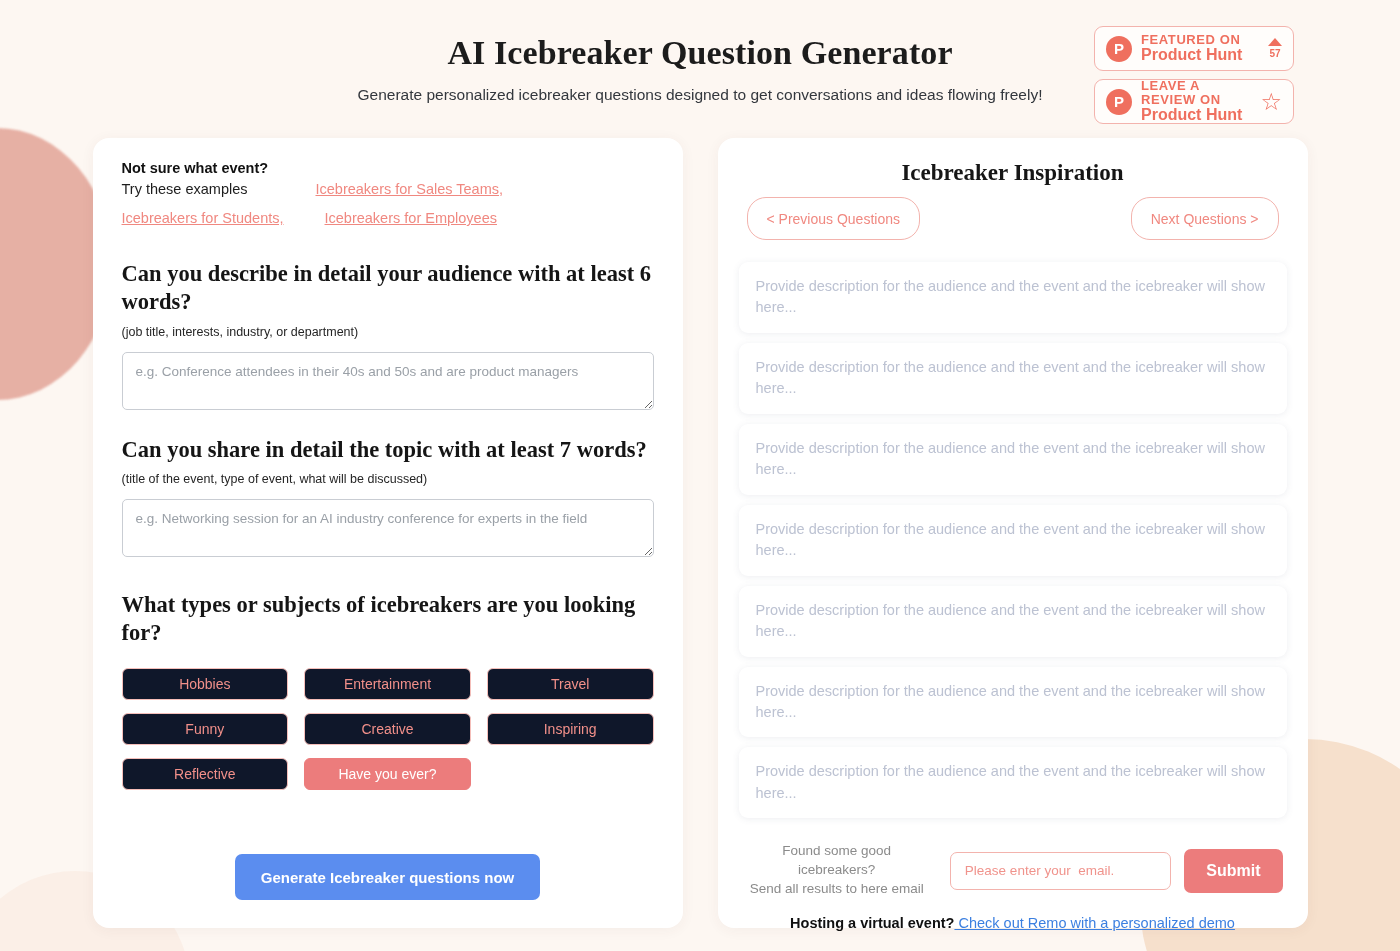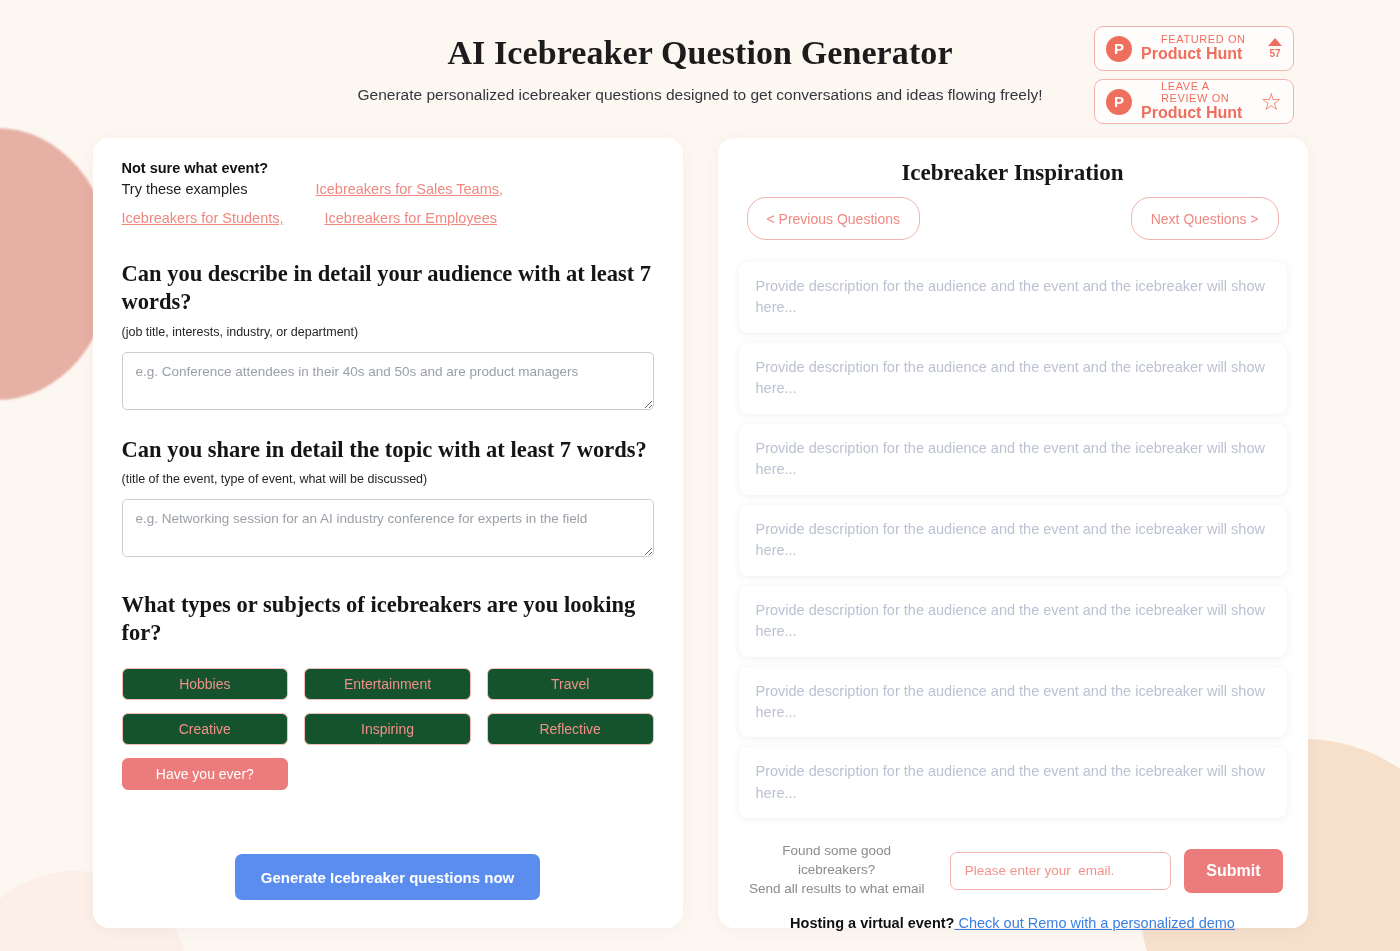--- a/index.html
+++ b/index.html
@@ -93,26 +93,25 @@
     border-radius: 50%;
     background: #ef6f5e;
     color: #fff;
     font-weight: 700;
     font-size: 15px;
     display: flex; align-items: center; justify-content: center;
     flex: 0 0 auto;
   }
   .ph-text { flex: 1 1 auto; line-height: 1.05; }
   .ph-kicker {
-    font-size: 11px;
-    font-weight: 400;
+    font-size: 13px;
+    font-weight: 700;
     letter-spacing: .6px;
     color: #ef6f5e;
     text-transform: uppercase;
-    margin-left: 20px;
   }
   .ph-name {
     font-size: 16px;
     font-weight: 700;
     color: #ef6f5e;
     margin-top: 1px;
   }
   .ph-vote { text-align: center; flex: 0 0 auto; color: #ef6f5e; }
   .ph-tri {
     width: 0; height: 0;
@@ -193,21 +192,21 @@
   .chips {
     margin-top: 20px;
     display: grid;
     grid-template-columns: repeat(3, 1fr);
     gap: 13px 16px;
   }
   .chip {
     height: 32px;
     border: 1.4px solid #f5beb9;
     border-radius: 6px;
-    background: #14532d;
+    background: #0f172a;
     color: #f2908a;
     font-size: 14px;
     font-family: "Liberation Sans", sans-serif;
     display: flex;
     align-items: center;
     justify-content: center;
     cursor: pointer;
   }
   .chip.selected {
     background: #ec7c7c;
@@ -372,37 +371,38 @@
       <div class="nsw">Not sure what event?</div>
 
       <div class="try-row">
         <span class="try-label">Try these examples</span>
         <span class="ex-link">Icebreakers for Sales Teams,</span>
         <span class="ex-link">Icebreakers for Students,</span>
         <span class="ex-link ex-link-wide">Icebreakers for Employees</span>
       </div>
 
       <div class="q-block-1">
-        <div class="q-title">Can you describe in detail your audience with at least 7 words?</div>
+        <div class="q-title">Can you describe in detail your audience with at least 6 words?</div>
         <div class="q-hint">(job title, interests, industry, or department)</div>
         <textarea class="ta" placeholder="e.g. Conference attendees in their 40s and 50s and are product managers" style=""></textarea>
       </div>
 
       <div class="q-block-2">
         <div class="q-title">Can you share in detail the topic with at least 7 words?</div>
         <div class="q-hint">(title of the event, type of event, what will be discussed)</div>
         <textarea class="ta" placeholder="e.g. Networking session for an AI industry conference for experts in the field" style=""></textarea>
       </div>
 
       <div class="q-block-3">
         <div class="q-title">What types or subjects of icebreakers are you looking for?</div>
         <div class="chips" id="chips">
             <div class="chip">Hobbies</div>
             <div class="chip">Entertainment</div>
             <div class="chip">Travel</div>
+            <div class="chip">Funny</div>
             <div class="chip">Creative</div>
             <div class="chip">Inspiring</div>
             <div class="chip">Reflective</div>
             <div class="chip selected">Have you ever?</div>
           </div>
       </div>
 
       <div class="gen-wrap">
         <button class="gen-btn">Generate Icebreaker questions now</button>
       </div>
@@ -424,21 +424,21 @@
           <div class="card">Provide description for the audience and the event and the icebreaker will show here...</div>
           <div class="card">Provide description for the audience and the event and the icebreaker will show here...</div>
           <div class="card">Provide description for the audience and the event and the icebreaker will show here...</div>
           <div class="card">Provide description for the audience and the event and the icebreaker will show here...</div>
           <div class="card">Provide description for the audience and the event and the icebreaker will show here...</div>
         </div>
 
       <div class="email-row">
         <div class="email-copy">
           <div>Found some good icebreakers?</div>
-          <div>Send all results to what email</div>
+          <div>Send all results to here email</div>
         </div>
         <input class="email-input" type="text" placeholder="Please enter your  email." style="">
         <button class="submit-btn">Submit</button>
       </div>
 
       <div class="remo-row">
         <span>Hosting a virtual event?</span><span class="remo-link"> Check out Remo with a personalized demo</span>
       </div>
 
     </div>

